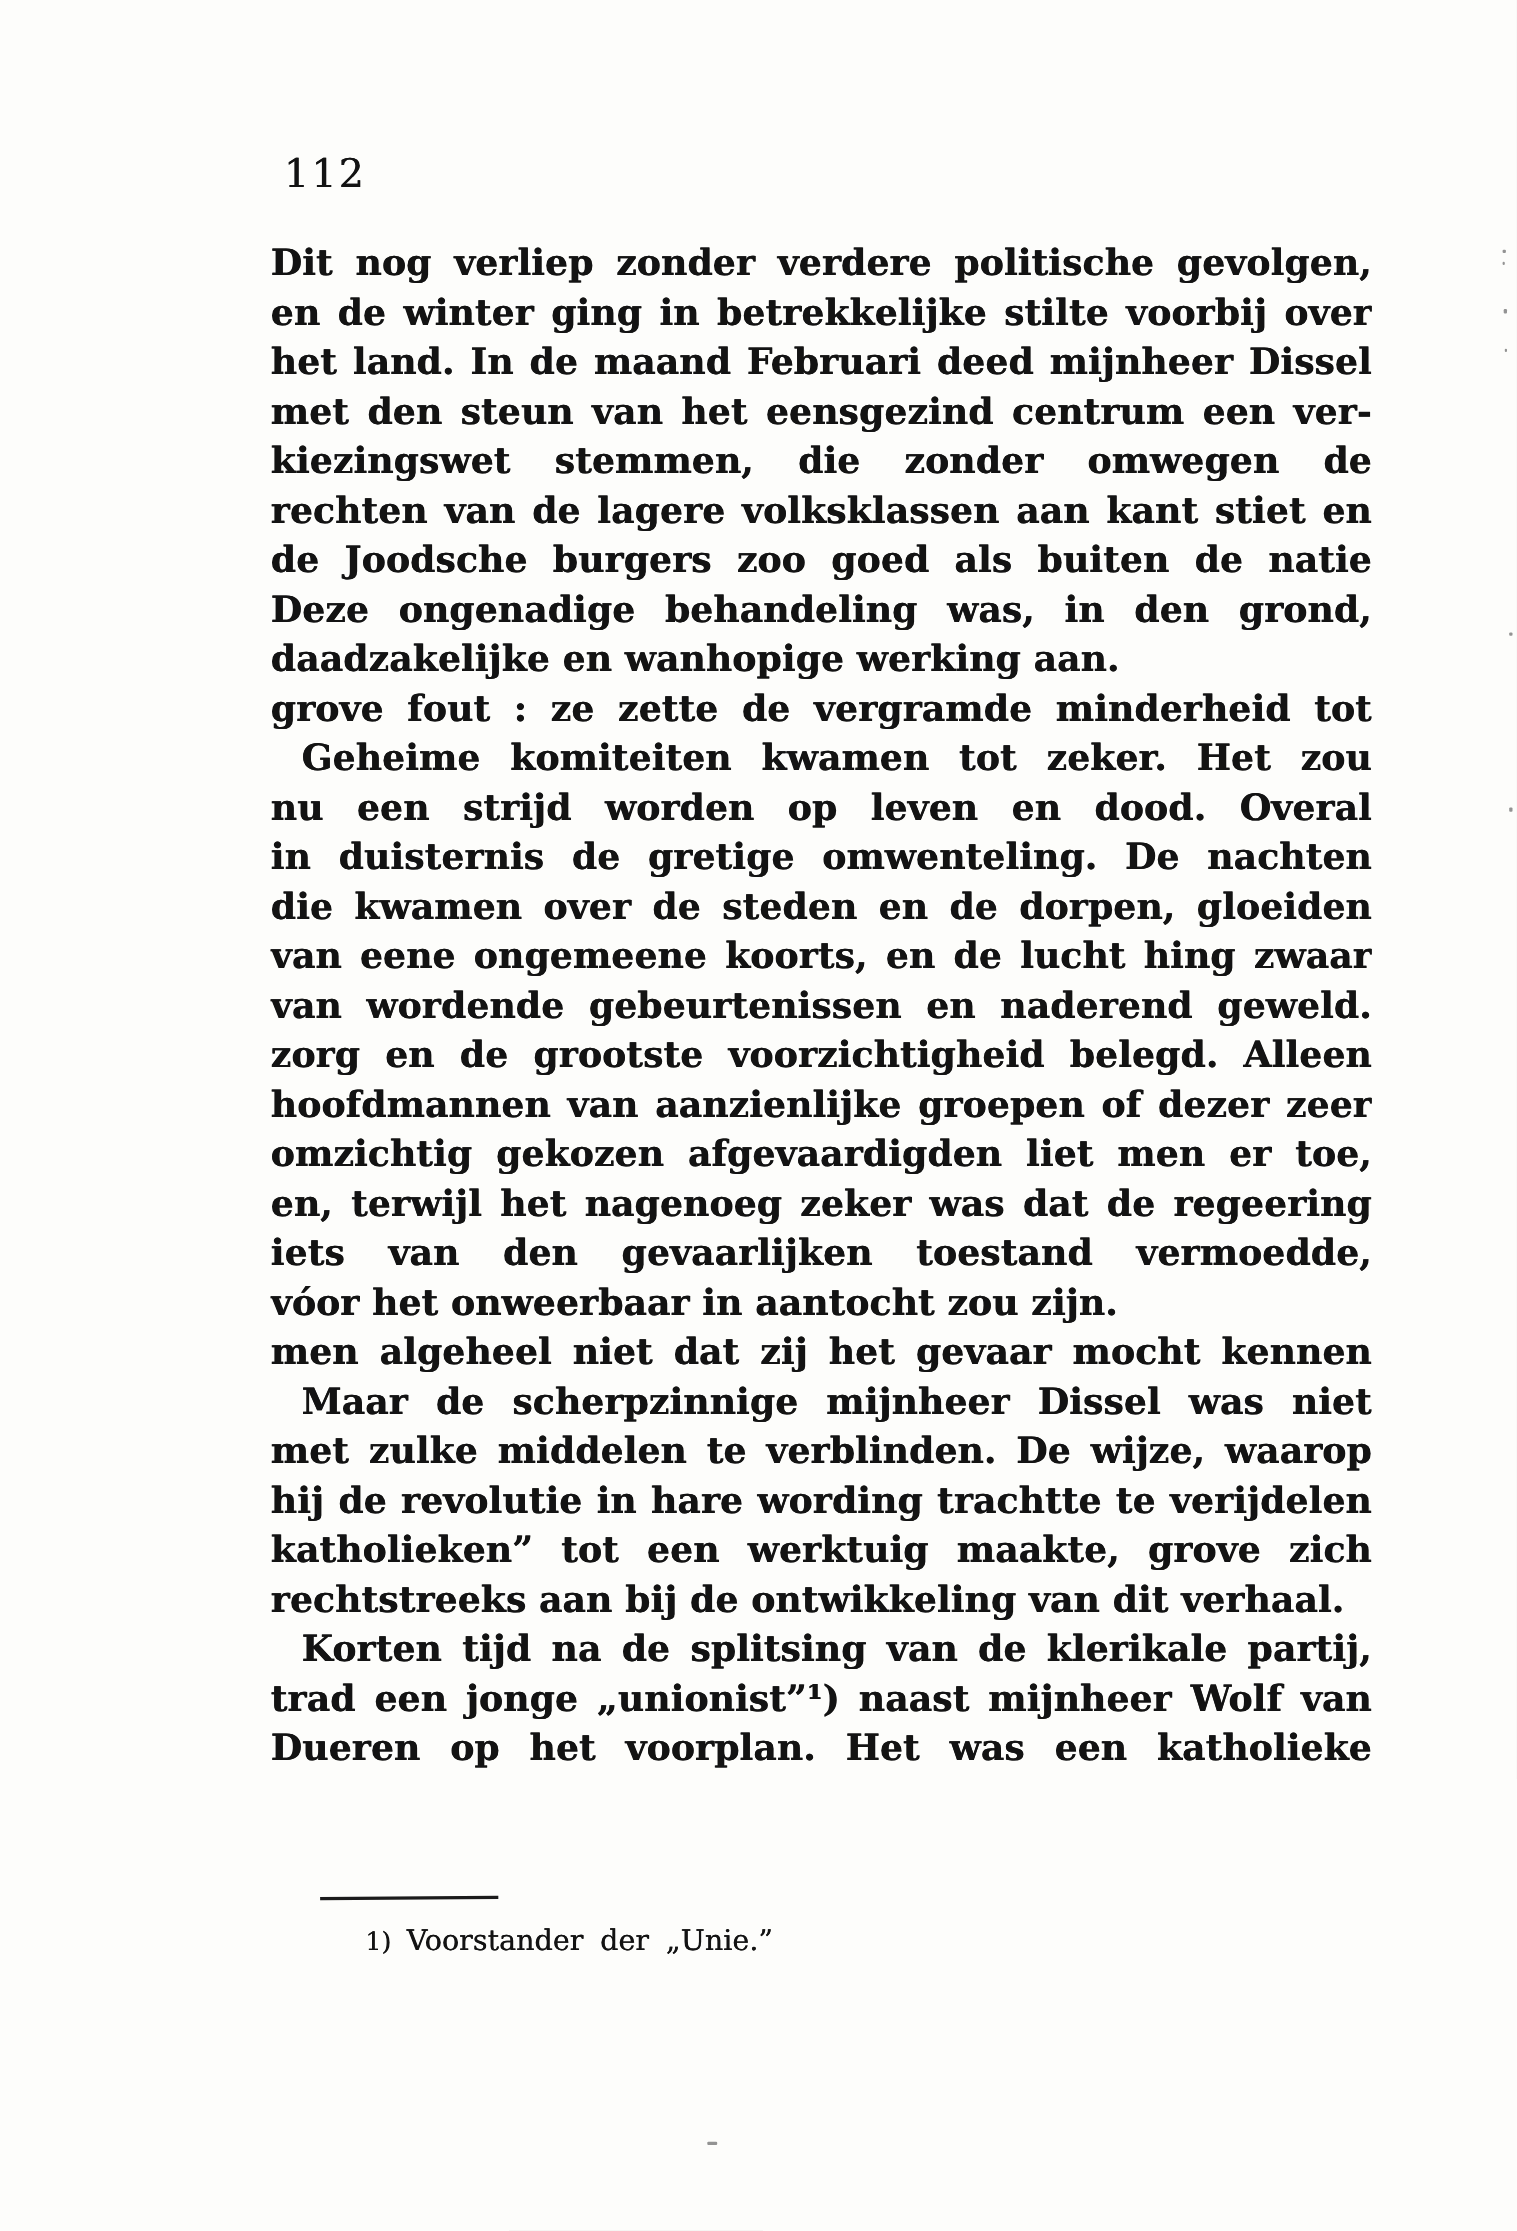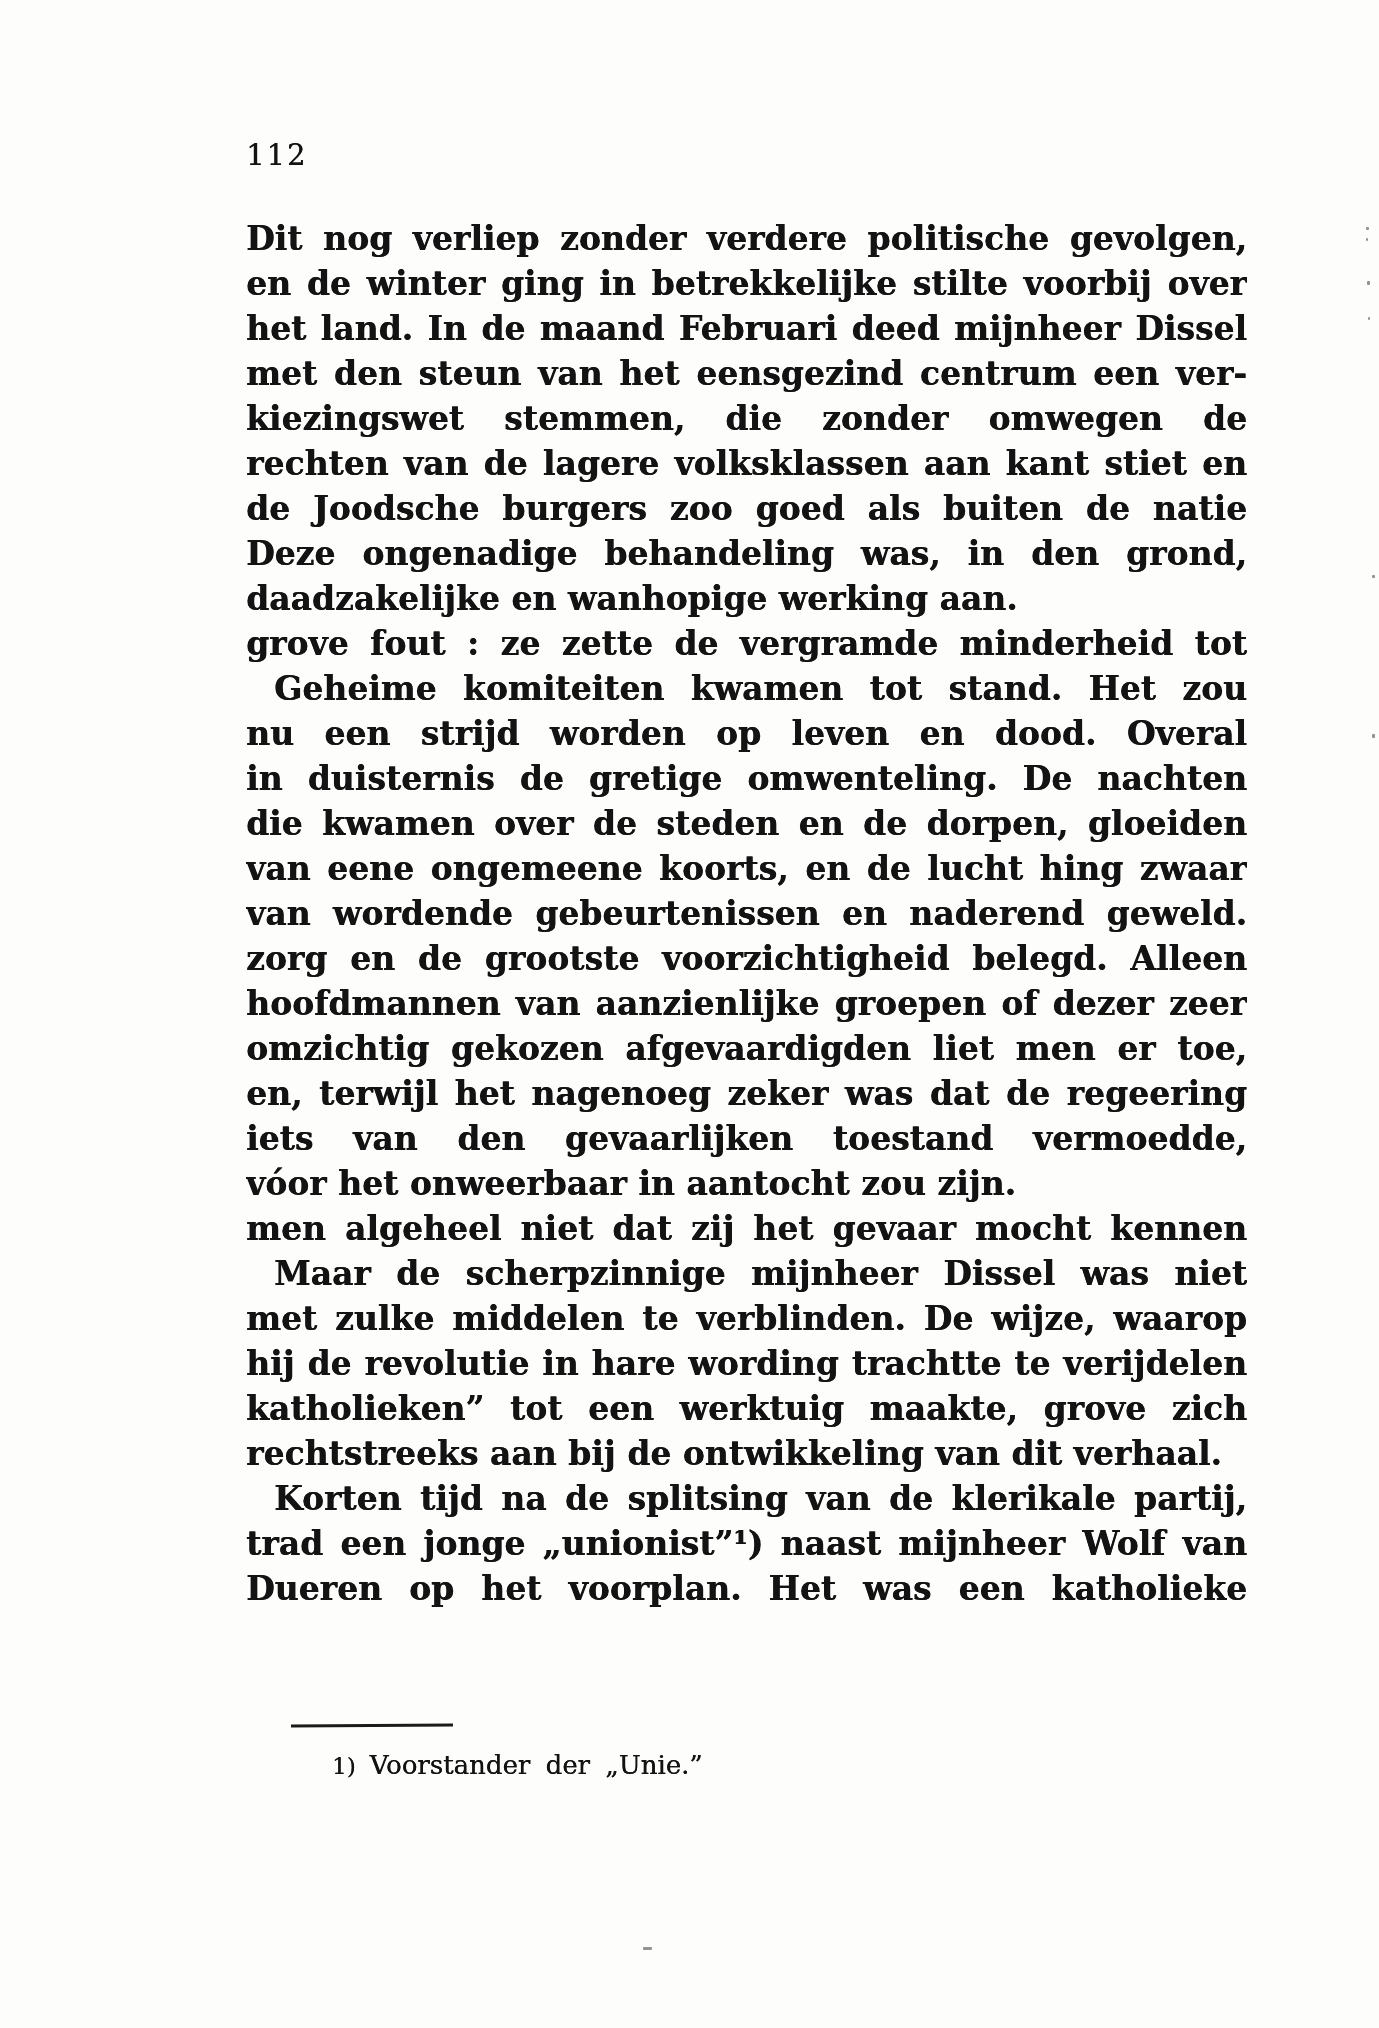--- a/index.html
+++ b/index.html
@@ -11,23 +11,23 @@
     position: relative;
     width: 1379px;
     height: 2028px;
     background: #fdfdfb;
     font-family: "DejaVu Serif", "Liberation Serif", serif;
     color: #131313;
     overflow: hidden;
   }
   .page-number {
     position: absolute;
-    left: 246px;
+    left: 258px;
     top: 138px;
-    font-size: 29px;
+    font-size: 36px;
     letter-spacing: 2px;
     text-shadow: 0.4px 0 0 currentColor;
   }
   .text-column {
     position: absolute;
     left: 246px;
     top: 216px;
     width: 1001px;
   }
   .line {
@@ -86,21 +86,21 @@
       <div class="line">Dit nog verliep zonder verdere politische gevolgen,</div>
       <div class="line">en de winter ging in betrekkelijke stilte voorbij over</div>
       <div class="line">het land. In de maand Februari deed mijnheer Dissel</div>
       <div class="line">met den steun van het eensgezind centrum een ver-</div>
       <div class="line">kiezingswet stemmen, die zonder omwegen de redelijkste</div>
       <div class="line">rechten van de lagere volksklassen aan kant stiet en</div>
       <div class="line">de Joodsche burgers zoo goed als buiten de natie plaatste.</div>
       <div class="line">Deze ongenadige behandeling was, in den grond, eene</div>
       <div class="line para-end">daadzakelijke en wanhopige werking aan.</div>
       <div class="line">grove fout : ze zette de vergramde minderheid tot</div>
-      <div class="line indent">Geheime komiteiten kwamen tot stand. Het zou</div>
+      <div class="line indent">Geheime komiteiten kwamen tot zeker. Het zou</div>
       <div class="line">nu een strijd worden op leven en dood. Overal broeide</div>
       <div class="line">in duisternis de gretige omwenteling. De nachten</div>
       <div class="line">die kwamen over de steden en de dorpen, gloeiden</div>
       <div class="line">van eene ongemeene koorts, en de lucht hing zwaar</div>
       <div class="line">van wordende gebeurtenissen en naderend geweld.</div>
       <div class="line">zorg en de grootste voorzichtigheid belegd. Alleen</div>
       <div class="line">hoofdmannen van aanzienlijke groepen of dezer zeer</div>
       <div class="line">omzichtig gekozen afgevaardigden liet men er toe,</div>
       <div class="line">en, terwijl het nagenoeg zeker was dat de regeering</div>
       <div class="line">iets van den gevaarlijken toestand vermoedde, vreesde</div>

